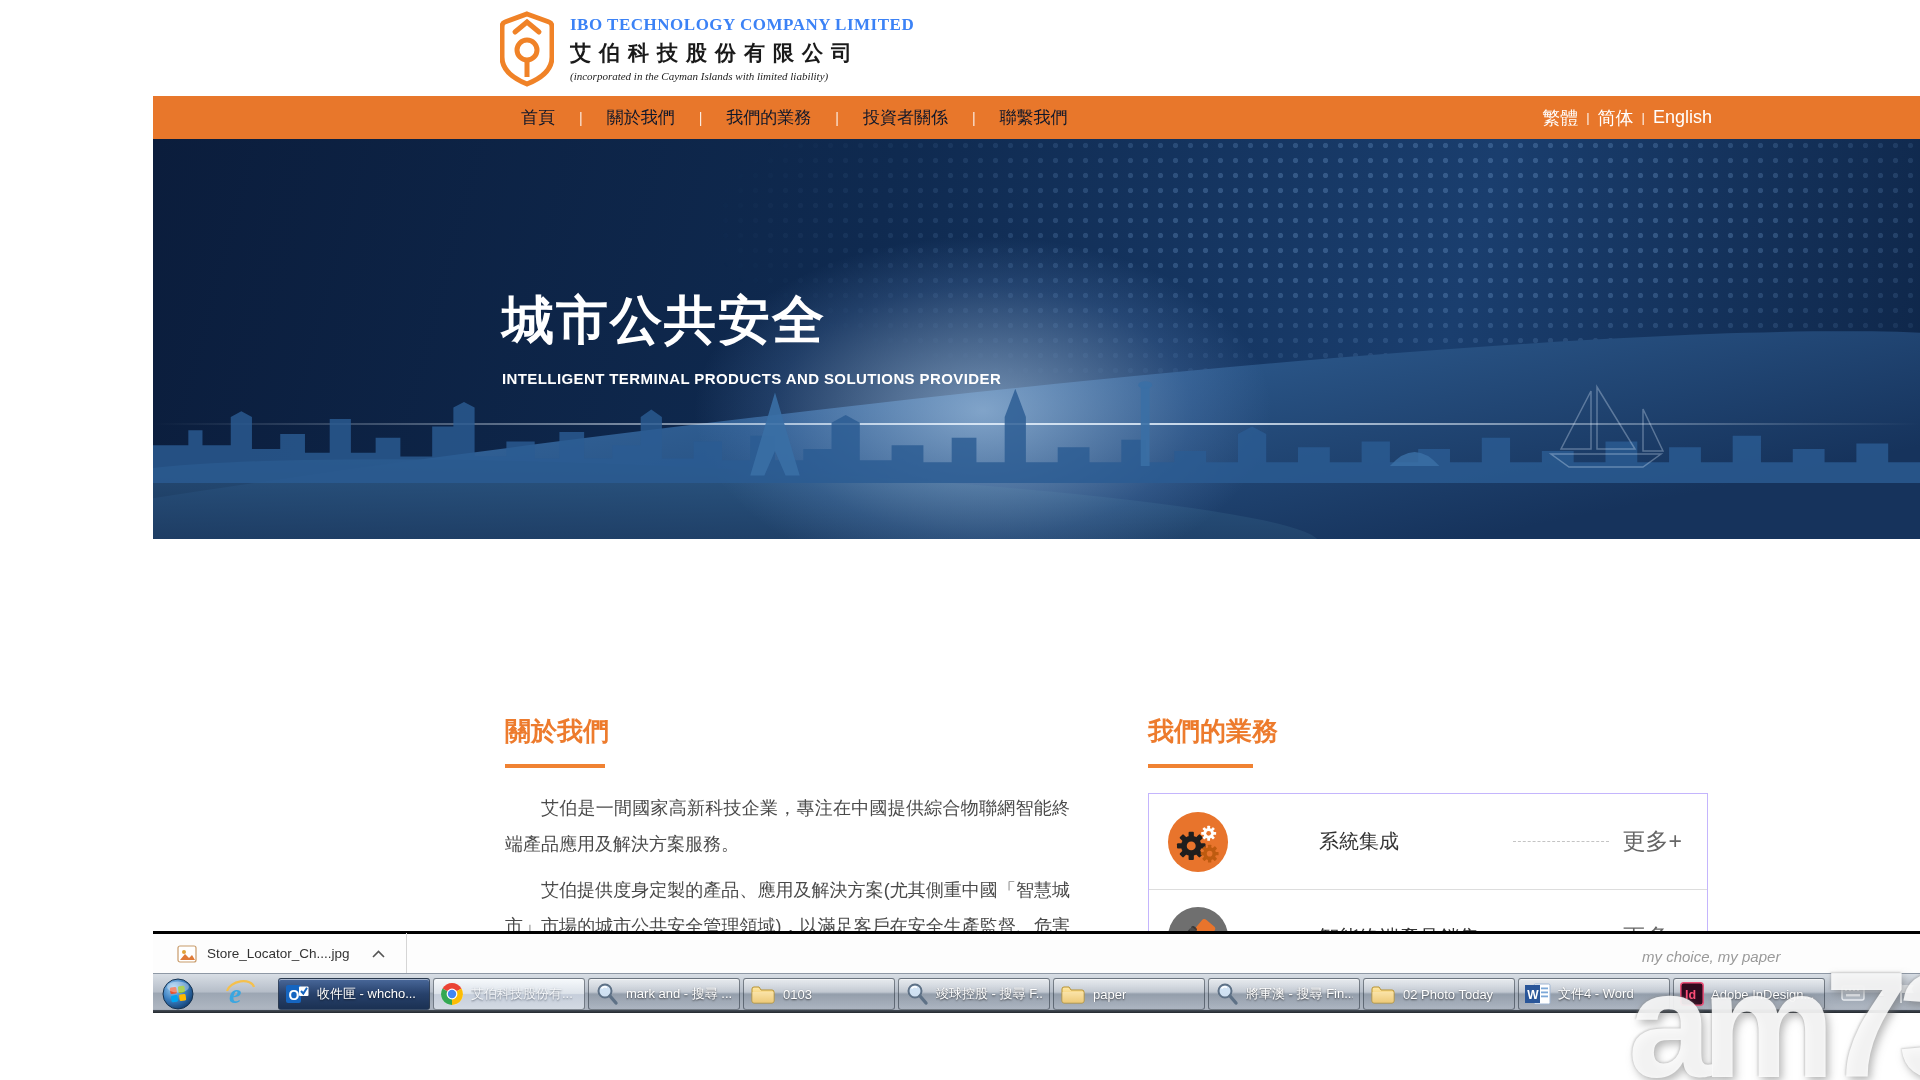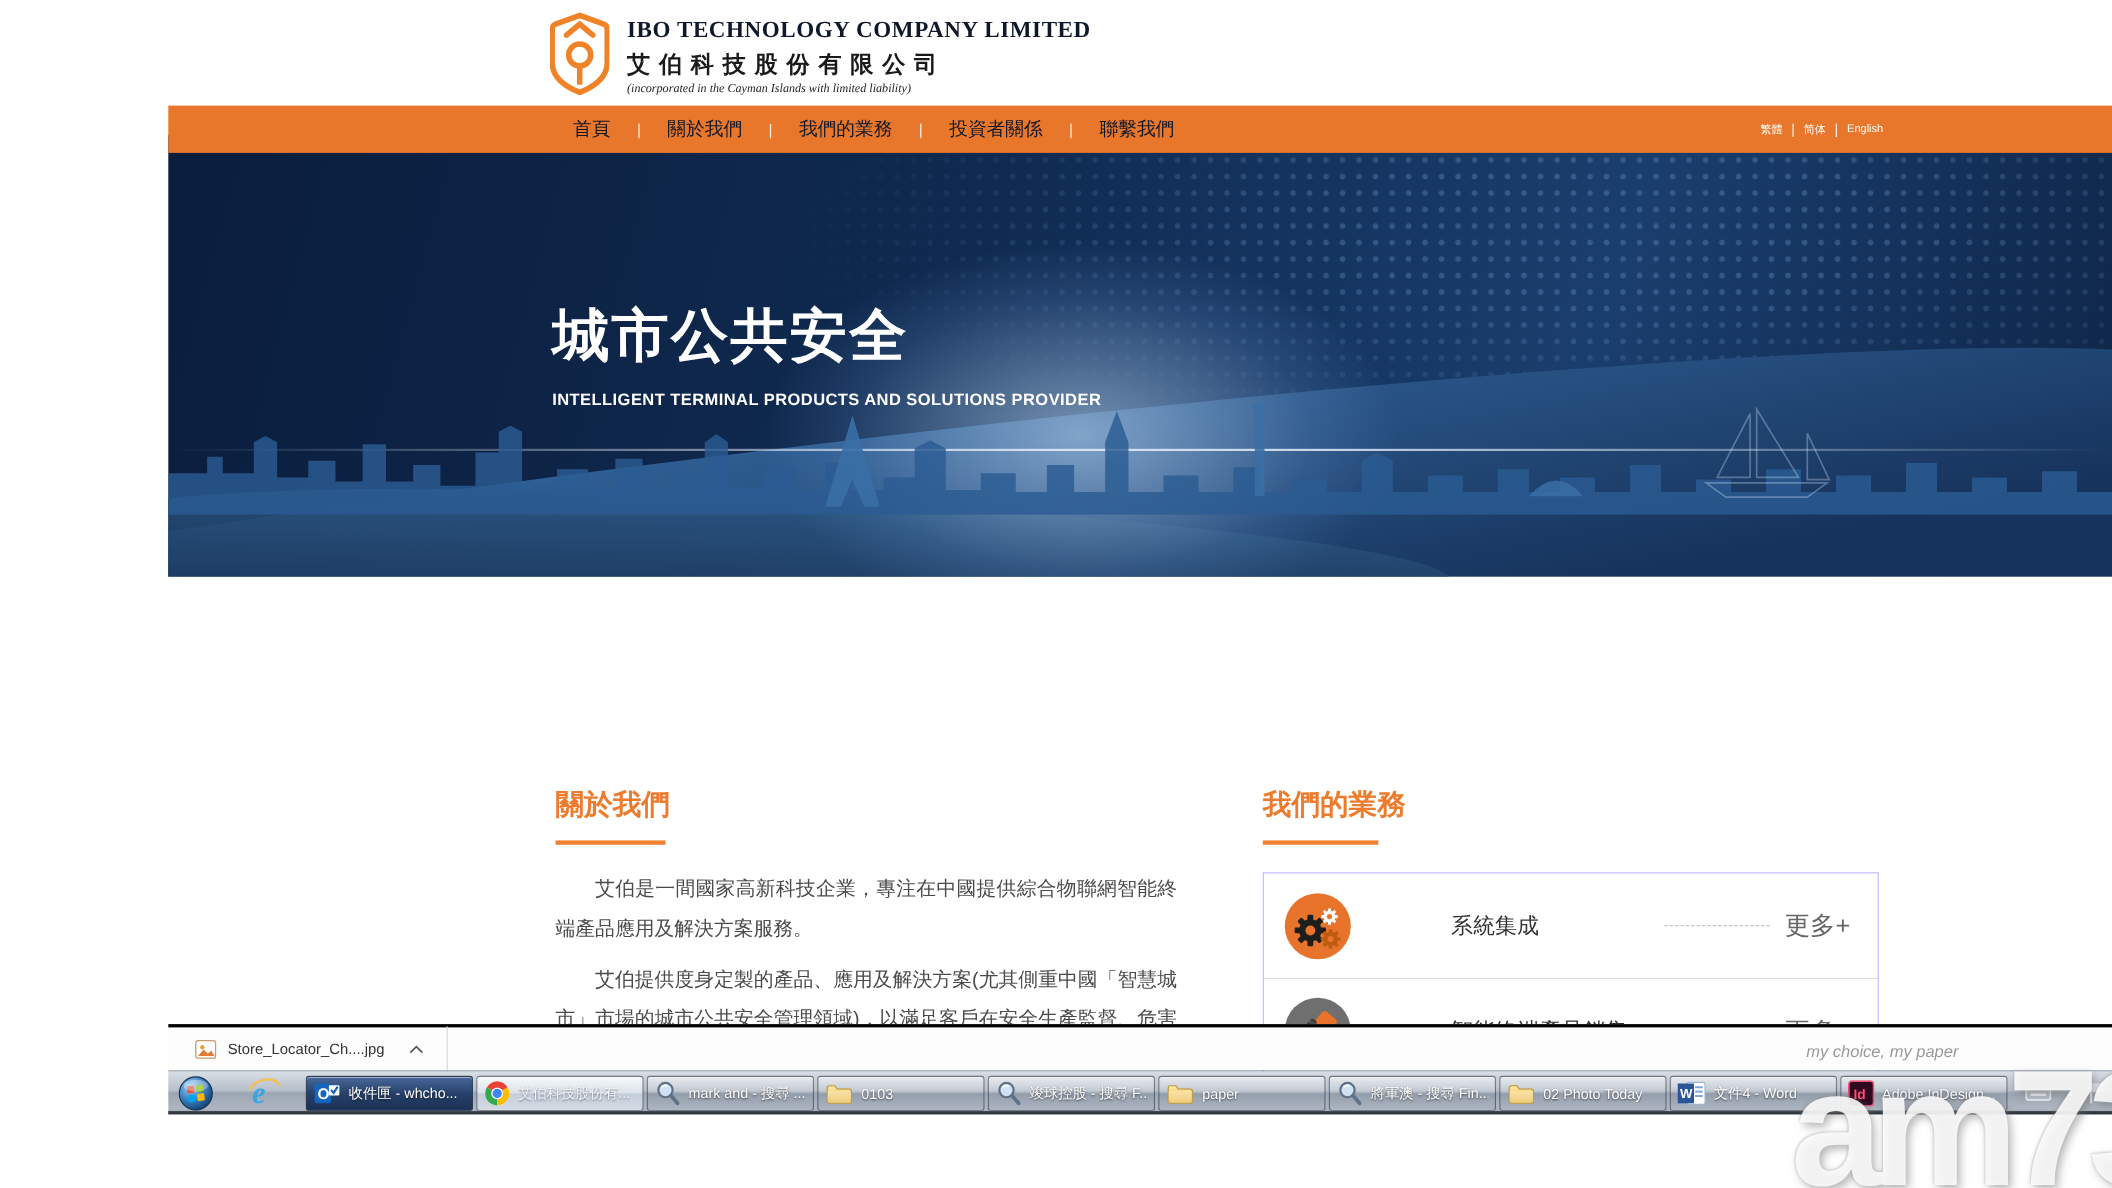--- a/index.html
+++ b/index.html
@@ -5,38 +5,38 @@
   * { margin:0; padding:0; box-sizing:border-box; }
   html,body { background:#fff; }
   body { font-family:"Liberation Sans", sans-serif; }
   .screen { position:relative; width:1920px; height:1080px; overflow:hidden; background:#fff; }
 
   
   .site-header { position:absolute; left:0; top:0; width:1920px; height:96px; background:#fff; z-index:2; }
   .logo-wrap { position:absolute; left:500px; top:11px; display:flex; gap:16px; align-items:flex-start; cursor:pointer; }
   .logo-shield { width:54px; height:76px; }
   .company-text { padding-top:4px; }
-  .company-en { font-family:"Liberation Serif", serif; font-weight:bold; font-size:21px; color:#0f172a; letter-spacing:0.5px;text-align:right; }
+  .company-en { font-family:"Liberation Serif", serif; font-weight:bold; font-size:17px; color:#3b82f6; letter-spacing:0.5px;text-align:right; }
   .company-zh { font-size:21px; color:#1a1a1a; letter-spacing:8px; margin-top:4px; font-weight:bold; }
   .company-note { font-family:"Liberation Serif", serif; font-style:italic; font-size:11px; color:#222; margin-top:3px; }
   .search-box { position:absolute; left:1393px; top:33px; display:flex; }
   .search-input { width:216px; height:31px; border:1px solid #9a9a9a; background:#fff; outline:none; padding:0 8px; font-size:14px; }
   .search-btn { width:78px; height:31px; background:#2b2b2b; color:#fff; border:none; font-size:15px; letter-spacing:3px; cursor:pointer; }
 
   
   .navbar { position:absolute; left:153px; top:96px; width:1767px; height:43px; background:#E8772B; z-index:2; }
   .nav-items { position:absolute; left:368px; top:0; height:43px; display:flex; align-items:center; }
   .nav-item { color:#0f172a; font-size:17px; cursor:pointer; white-space:nowrap; }
   .nav-sep { color:rgba(255,255,255,.85); margin:0 24px; font-size:14px; }
   .nav-langs { position:absolute; right:208px; top:0; height:43px; display:flex; align-items:center; }
-  .lang-item { color:#fff; font-size:10px; cursor:pointer; }
+  .lang-item { color:#fff; font-size:18px; cursor:pointer; }
   .lang-sep { color:rgba(255,255,255,.9); margin:0 8px; font-size:13px; }
 
   
-  .hero { position:absolute; left:153px; top:123px; width:1767px; height:401px; overflow:hidden; z-index:1;
+  .hero { position:absolute; left:153px; top:138px; width:1767px; height:401px; overflow:hidden; z-index:1;
           background:linear-gradient(105deg,#0b1d3c 0%,#0f2a50 40%,#1a3e6e 72%,#0e2547 100%); }
   .map-dots { position:absolute; right:0; top:0; width:68%; height:70%;
           background-image:radial-gradient(rgba(120,165,215,.30) 2.2px, transparent 3px);
           background-size:15px 15px;
           -webkit-mask-image:radial-gradient(ellipse at 62% 30%, #000 25%, transparent 72%);
           mask-image:radial-gradient(ellipse at 62% 30%, #000 25%, transparent 72%); }
   .flare { position:absolute; left:47%; top:68%; width:760px; height:460px; transform:translate(-50%,-50%);
           background:radial-gradient(closest-side, rgba(200,228,255,.55), rgba(130,175,235,.16) 55%, transparent 76%); }
   .horizon { position:absolute; left:0; top:71%; width:100%; height:2px;
           background:linear-gradient(90deg, transparent, rgba(235,245,255,.8) 45%, rgba(235,245,255,.8) 60%, transparent); }

